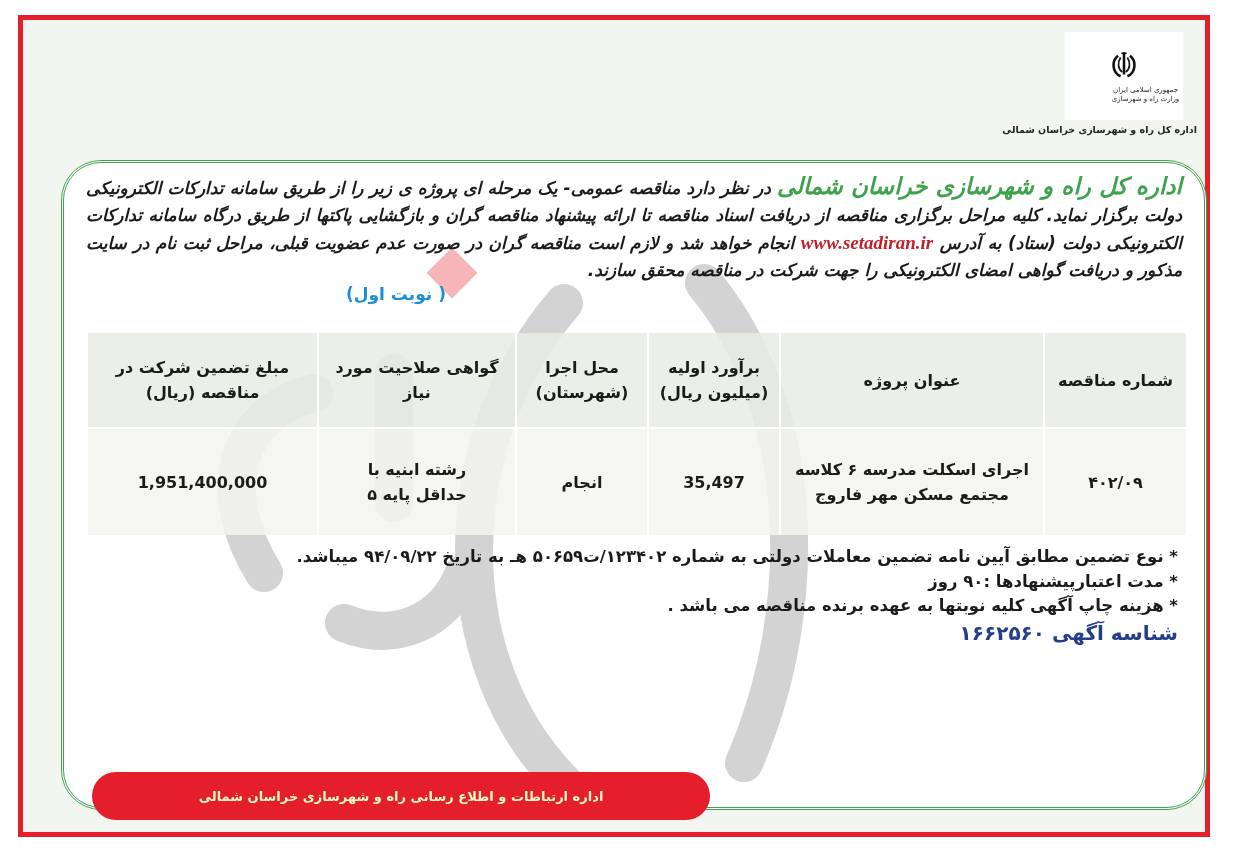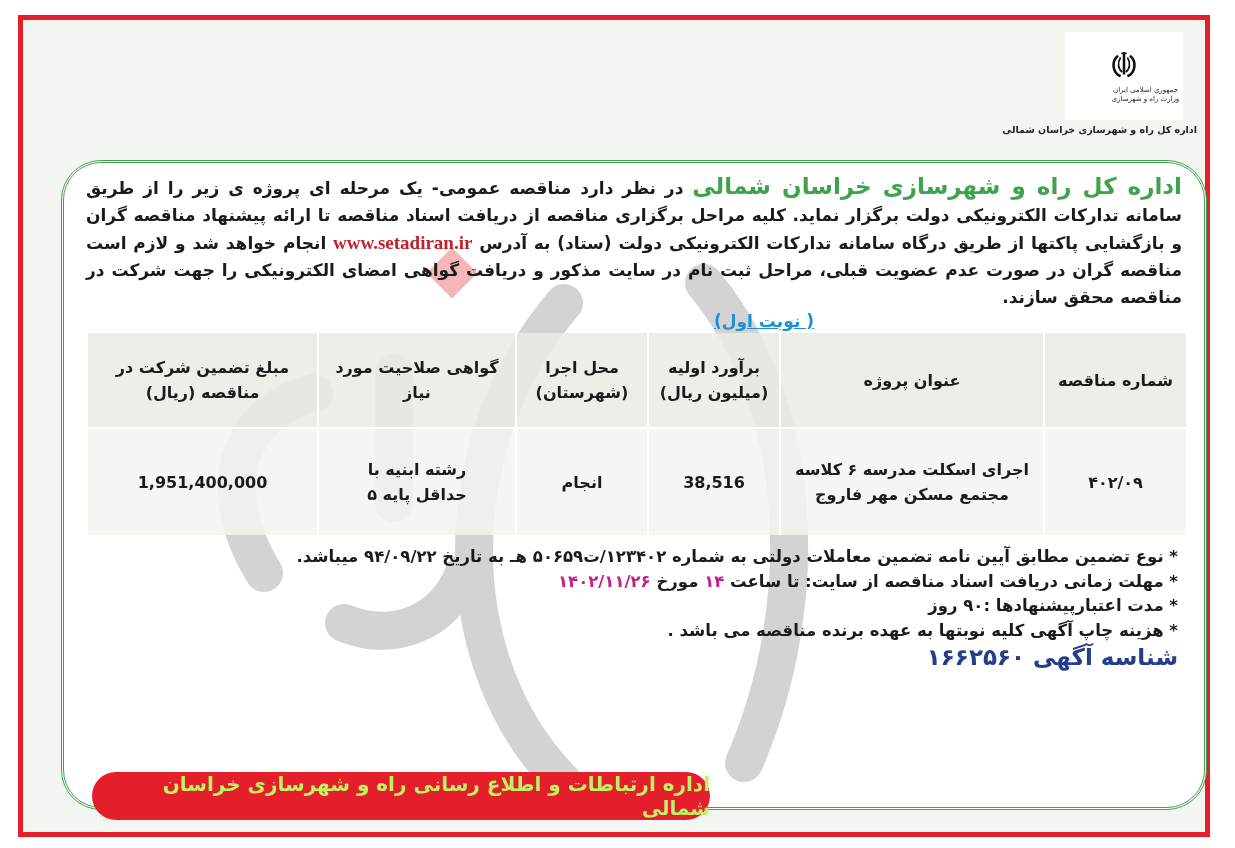--- a/index.html
+++ b/index.html
@@ -26,44 +26,44 @@
     font-family: "DejaVu Sans", sans-serif; letter-spacing: 1px;
   }
   .green-box {
     position: absolute; left: 38px; top: 140px; width: 1146px; height: 650px;
     border: 3px double #3fa34d; border-radius: 40px; background: #ffffff;
     box-sizing: border-box; overflow: hidden;
   }
   .watermark { position: absolute; left: 80px; top: 80px; width: 700px; height: 560px; pointer-events: none; }
   .content { position: absolute; left: 0; right: 0; top: 0; bottom: 0; direction: rtl; padding: 10px 22px 0 22px; }
   .intro {
-    font-size: 17px; font-weight: bold; color: #1b1b1b; line-height: 27px; text-align: justify; text-align-last: right;
+    font-size: 17px; font-weight: bold; color: #1b1b1b; line-height: 27px; text-align: justify; text-align-last: right; font-style: italic;
   }
   .intro .org { color: #3fa34d; font-size: 23px; }
   .intro .url { color: #c0202a; font-family: "Liberation Serif", serif; font-size: 19px; direction: ltr; unicode-bidi: embed; }
   .round {
-    text-align: center; color: #1d8fd6; font-size: 17px; font-weight: bold; margin-top: 0px; margin-left: 260px; text-decoration: underline;
+    text-align: left; color: #1d8fd6; font-size: 17px; font-weight: bold; margin-top: 0px; margin-left: 260px;
   }
   table.tender {
     position: absolute; left: 22px; right: 16px; top: 170px; width: calc(100% - 38px);
     border-collapse: collapse; direction: rtl; background: transparent;
   }
   table.tender th, table.tender td {
     border-left: 2px solid #ffffff; border-right: 2px solid #ffffff;
     text-align: center; font-size: 16px; font-weight: bold; color: #1b1b1b; line-height: 25px;
   }
   table.tender th { background: rgba(232,236,228,0.85); height: 92px; font-weight: bold; }
   table.tender td { background: rgba(243,245,240,0.85); height: 104px; border-top: 2px solid #ffffff; }
   .notes { position: absolute; right: 26px; left: 20px; top: 382px; font-size: 16.5px; font-weight: bold; color: #1b1b1b; line-height: 24.5px; }
   .notes .hl { color: #c21f87; }
   .notes .url { color: #c0202a; font-family: "Liberation Serif", serif; font-size: 19px; direction: ltr; unicode-bidi: embed; }
-  .ad-id { color: #253e8c; font-size: 23px; font-weight: bold; margin-top: 2px; }
+  .ad-id { color: #253e8c; font-size: 20px; font-weight: bold; margin-top: 2px; }
   .footer-pill {
     position: absolute; left: 92px; top: 772px; width: 618px; height: 48px; background: #e41e2b;
-    border-radius: 26px; color: #bef264; font-size: 20px; font-weight: bold; direction: rtl;
+    border-radius: 26px; color: #fef9c3; font-size: 13px; font-weight: bold; direction: rtl;
     display: flex; align-items: center; justify-content: center;
   }
 </style>
 </head>
 <body>
 
 <div class="frame">
 
   <div class="logo-box">
     <svg class="emblem" viewBox="0 0 40 40">
@@ -111,32 +111,31 @@
           <th style="width:18%;white-space:pre-line;">گواهی صلاحیت مورد نیاز</th>
           <th style="width:21%;white-space:pre-line;">مبلغ تضمین شرکت در
 مناقصه (ریال)</th>
         </tr>
       </thead>
       <tbody>
         <tr>
           <td>۴۰۲/۰۹</td>
           <td style="white-space:pre-line;">اجرای اسکلت مدرسه ۶ کلاسه
 مجتمع مسکن مهر فاروج</td>
-          <td>38,516</td>
+          <td>35,497</td>
           <td>انجام</td>
           <td style="white-space:pre-line;">رشته ابنیه با
 حداقل پایه ۵</td>
           <td>1,951,400,000</td>
         </tr>
       </tbody>
     </table>
 
     <div class="notes" style="direction:rtl;">
       <div><span>*</span> <span>نوع تضمین مطابق آیین نامه تضمین معاملات دولتی به شماره ۱۲۳۴۰۲/ت۵۰۶۵۹ هـ به تاریخ ۹۴/۰۹/۲۲ میباشد.</span></div>
-      <div><span>*</span> <span>مهلت زمانی دریافت اسناد مناقصه از سایت: تا ساعت </span><span class="hl">۱۴</span><span> مورخ </span> <span class="hl">۱۴۰۲/۱۱/۲۶</span></div>
       <div><span>*</span> <span>مدت اعتبارپیشنهادها :۹۰ روز</span></div>
       <div><span>*</span> <span>هزینه چاپ آگهی کلیه نوبتها به عهده برنده مناقصه می باشد .</span></div>
       <div class="ad-id">شناسه آگهی ۱۶۶۲۵۶۰</div>
     </div>
   </div>
 </div>
 
 <div class="footer-pill">اداره ارتباطات و اطلاع رسانی راه و شهرسازی خراسان شمالی</div>
 
 </body></html>

